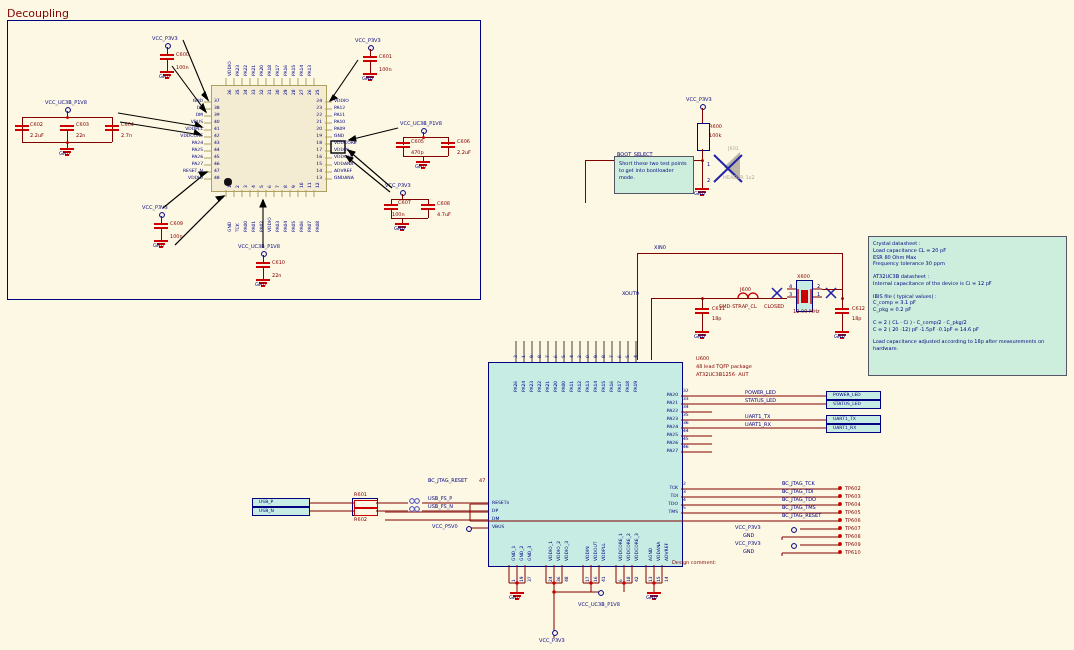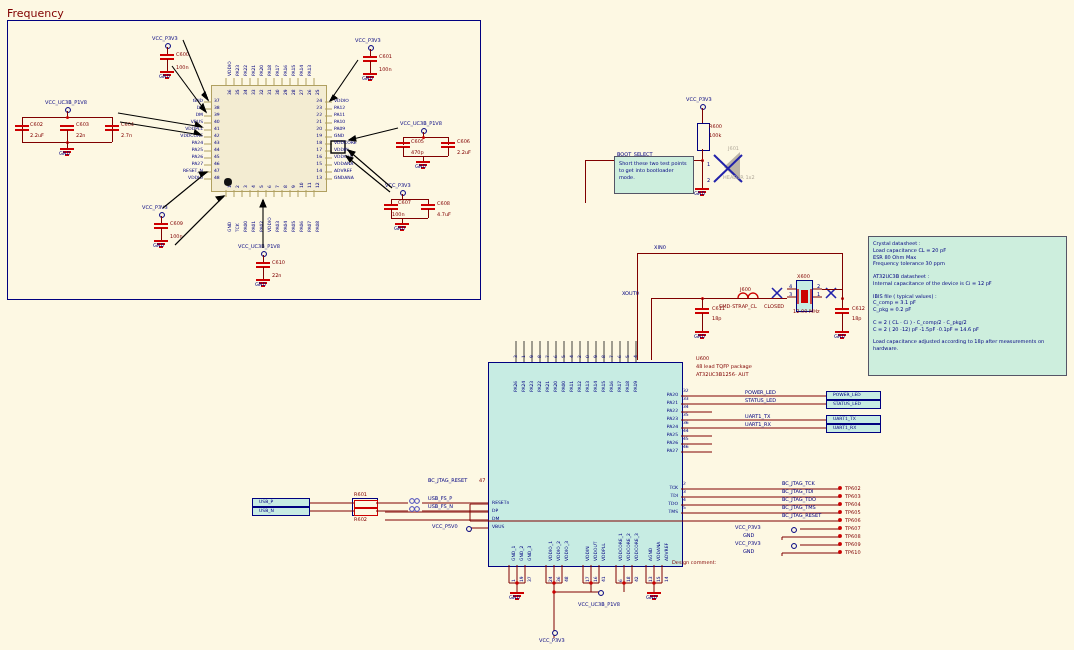--- a/index.html
+++ b/index.html
@@ -30,21 +30,21 @@
   .gnd{position:absolute;}
   .gndbar{position:absolute;background:#cc0000;}
   .vcc-circle{position:absolute;width:4px;height:4px;border:1px solid #000080;border-radius:50%;background:#fdf8e3;}
   .tp{position:absolute;width:4px;height:4px;border-radius:50%;background:#cc0000;}
   .res{position:absolute;border:1px solid #000080;background:#fdf8e3;}
   svg{position:absolute;overflow:visible;}
 </style>
 </head>
 <body>
 
-<div class="lbl" id="decoupling-title" style="font-size:11px;">Frequency</div>
+<div class="lbl" id="decoupling-title" style="font-size:11px;">Decoupling</div>
 <div id="decoupling-frame" class="blk"></div>
 
 <div id="ic-body" style="left:211px;top:85px;width:114px;height:105px;"></div>
 
 <svg style="left:0;top:0;width:1074px;height:650px;">
   <g stroke="#b0a060" stroke-width="1">
     <line x1="226" y1="78" x2="226" y2="85"></line>
       <line x1="234" y1="78" x2="234" y2="85"></line>
     <line x1="242" y1="78" x2="242" y2="85"></line>
       <line x1="250" y1="78" x2="250" y2="85"></line>

